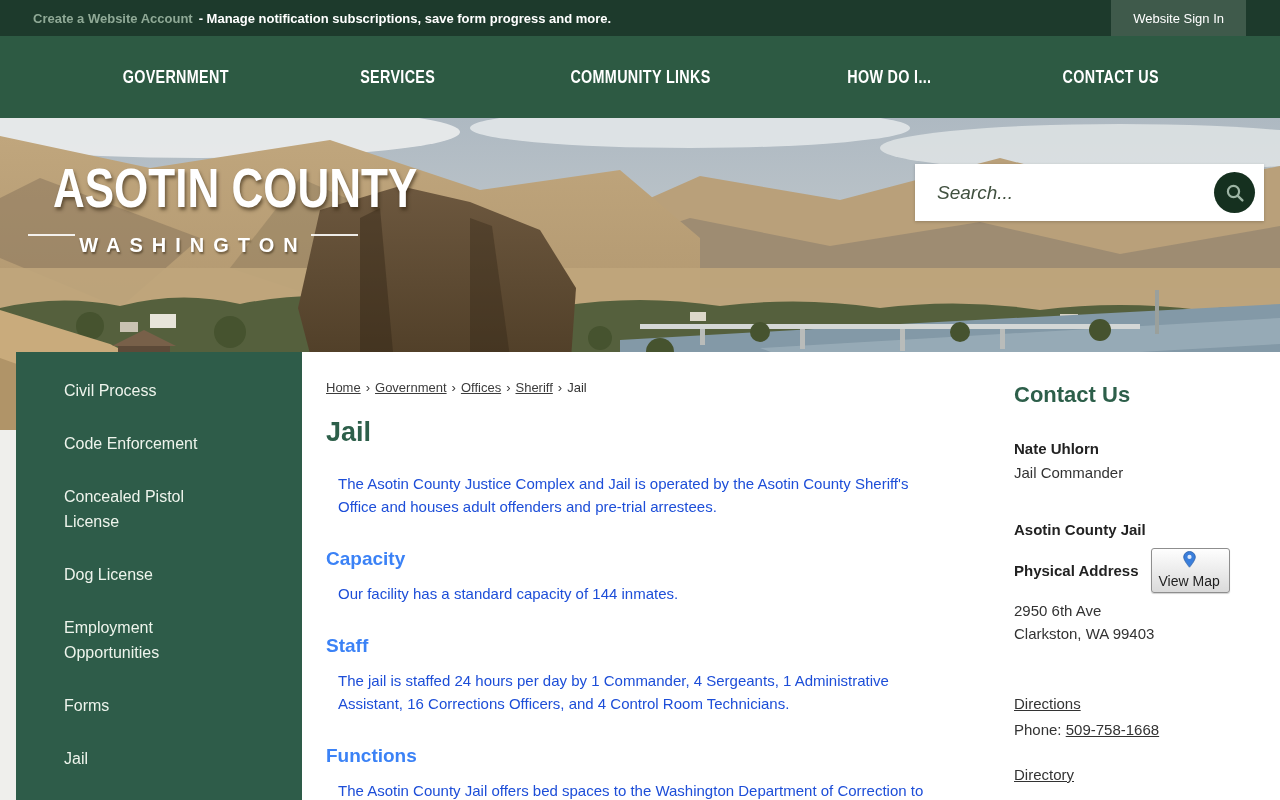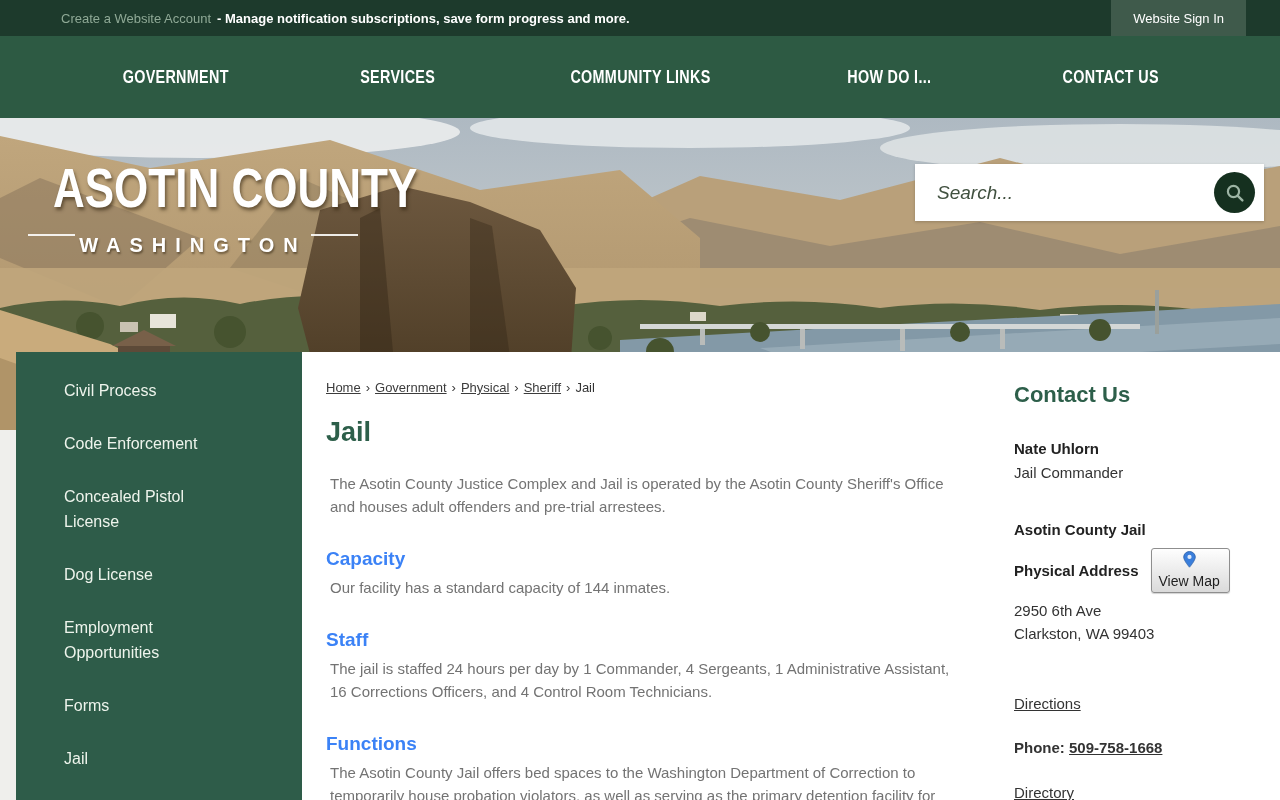--- a/index.html
+++ b/index.html
@@ -2,21 +2,21 @@
 <html><head>
 <meta charset="utf-8">
 <style>
   * { margin:0; padding:0; box-sizing:border-box; }
   html,body { width:1280px; height:800px; overflow:hidden; background:#efefec;
     font-family:"Liberation Sans", sans-serif; }
 
   
   .topbar { height:36px; background:#1d3a2c; display:flex; align-items:center;
     padding-left:33px; position:relative; }
-  .topbar .account-link { color:#8fa996; font-size:13px; font-weight:normal; cursor:pointer;margin-left:28px; }
+  .topbar .account-link { color:#8fa996; font-size:13px; font-weight:bold; cursor:pointer; }
   .topbar .tagline { color:#ffffff; font-size:13px; font-weight:bold; margin-left:6px; }
   .signin-btn { position:absolute; right:34px; top:0; height:36px; background:#3f5a4b;
     color:#fff; font-size:13px; padding:0 22px; display:flex; align-items:center;
     cursor:pointer; border:none; }
 
   
   .mainnav { height:82px; background:#2d5a43; display:flex; align-items:center;
     justify-content:space-around; padding:0 55px; }
   .nav-item { color:#ffffff; font-weight:bold; font-size:17.5px; letter-spacing:.4px;
     transform:scaleX(.82); cursor:pointer; white-space:nowrap; }
@@ -49,39 +49,39 @@
   .sidebar { width:286px; background:#2e5c49; padding:12px 0 30px 0; flex-shrink:0; }
   .sidebar-item { color:#eef4ec; font-size:16px; line-height:25px;
     padding:14px 86px 14px 48px; white-space:pre-line; cursor:pointer; }
 
   .mainpanel { flex:1; background:#ffffff; padding:28px 22px 40px 24px; display:flex; }
   .article { width:636px; flex-shrink:0; }
   .breadcrumb { font-size:13px; color:#333; margin-bottom:20px; }
   .breadcrumb a { color:#3c3c3c; text-decoration:underline; cursor:pointer; }
   .breadcrumb .sep { margin:0 5px; color:#3c3c3c; }
   .page-title { color:#2d5f4a; font-size:27px; font-weight:bold; margin:22px 0 24px; }
-  .article p { font-size:15px; line-height:23px; color:#737373; margin:4px; }
+  .article p { font-size:15px; line-height:23px; color:#1d4ed8; margin:12px; }
   .section-h { color:#3b82f6; font-size:19px; font-weight:bold; margin:30px 0 6px; }
 
   .contact-col { margin-left:52px; width:256px; font-size:15px; color:#222; }
   .contact-h { color:#2d5f4a; font-size:22px; font-weight:bold; margin:2px 0 32px; }
   .contact-name { font-weight:bold; margin-bottom:7px; }
   .contact-role { margin-bottom:40px; color:#333; }
   .contact-org { font-weight:bold; margin-bottom:10px; }
   .addr-row { display:flex; align-items:center; margin-bottom:6px; }
   .addr-label { font-weight:bold; }
   .view-map-btn { display:inline-flex; align-items:center; gap:5px; margin-left:12px;
     border:1px solid #8e8e8e; border-radius:3px; cursor:pointer;
     background:linear-gradient(#fefefe,#dadada); box-shadow:0 1px 1px rgba(0,0,0,.18);
     padding:2px 9px 3px 7px; font-size:14px; color:#1f1f1f;
     font-family:"Liberation Sans", sans-serif;flex-direction:column; }
   .addr-line { line-height:23px; color:#333; }
   .contact-link { display:inline-block; color:#333; text-decoration:underline; cursor:pointer; }
   .directions-link { margin-top:50px; }
-  .phone-row { margin-top:27px; color:#333;font-weight:bold; }
+  .phone-row { margin-top:9px; color:#333; }
   .directory-link { margin-top:28px; }
 </style>
 </head>
 <body>
 
 <div class="topbar">
   <span class="account-link">Create a Website Account</span>
   <span class="tagline">- Manage notification subscriptions, save form progress and more.</span>
   <button class="signin-btn">Website Sign In</button>
 </div>
@@ -196,21 +196,21 @@
 Opportunities</div>
     <div class="sidebar-item">Forms</div>
     <div class="sidebar-item">Jail</div>
     <div class="sidebar-item">Helpful Links</div>
   </div>
 
   <div class="mainpanel">
 
     <div class="article">
       <div class="breadcrumb">
-        <a>Home</a><span class="sep">›</span><a>Government</a><span class="sep">›</span><a>Physical</a><span class="sep">›</span><a>Sheriff</a><span class="sep">›</span><span>Jail</span>
+        <a>Home</a><span class="sep">›</span><a>Government</a><span class="sep">›</span><a>Offices</a><span class="sep">›</span><a>Sheriff</a><span class="sep">›</span><span>Jail</span>
       </div>
 
       <div class="page-title">Jail</div>
 
       <p>The Asotin County Justice Complex and Jail is operated by the Asotin County Sheriff's Office and houses adult offenders and pre-trial arrestees.</p>
 
       <div class="section-h">Capacity</div>
       <p>Our facility has a standard capacity of 144 inmates.</p>
 
       <div class="section-h">Staff</div>

